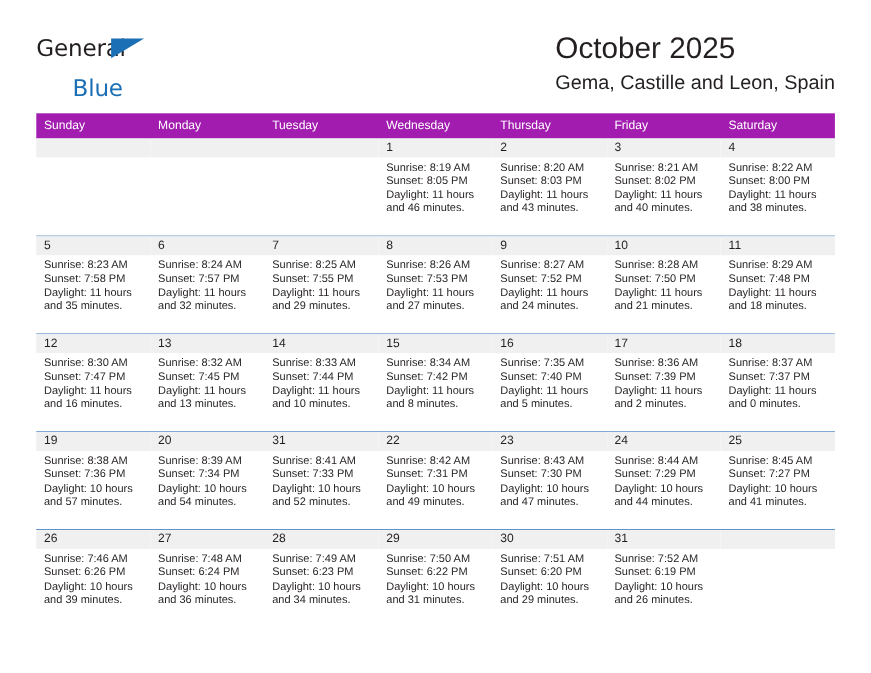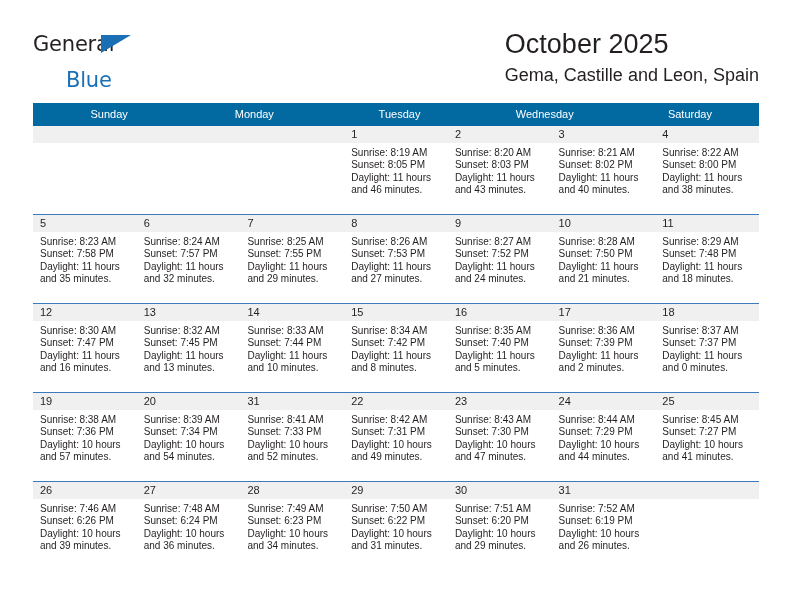--- a/index.html
+++ b/index.html
@@ -95,22 +95,21 @@
   .calendar {
     position: absolute;
     left: 33px;
     top: 103px;
     width: 726px;
   }
 
   .weekday-row {
     display: flex;
     width: 100%;
-    background: #0369a1;
-    text-align: center;
+    background: #a21caf;
   }
   .weekday-cell {
     flex: 1 1 0;
     box-sizing: border-box;
     padding: 4px 0 5px 7px;
     font-size: 11px;
     line-height: 14px;
     color: #ffffff;
     white-space: nowrap;
   }
@@ -176,20 +175,22 @@
 
   </div>
 
   <div class="calendar">
 
     <div class="weekday-row">
       <div class="weekday-cell">Sunday</div>
       <div class="weekday-cell">Monday</div>
       <div class="weekday-cell">Tuesday</div>
       <div class="weekday-cell">Wednesday</div>
+      <div class="weekday-cell">Thursday</div>
+      <div class="weekday-cell">Friday</div>
       <div class="weekday-cell">Saturday</div>
     </div>
 
     <div id="weeks-container">
         <div class="week-row">
           <div class="day-cell empty">
             <div class="day-num-band"></div>
           </div>
           <div class="day-cell empty">
             <div class="day-num-band"></div>
@@ -332,21 +333,21 @@
             <div class="day-info">
               <div>Sunrise: 8:34 AM</div>
               <div>Sunset: 7:42 PM</div>
               <div>Daylight: 11 hours</div>
               <div>and 8 minutes.</div>
             </div>
           </div>
           <div class="day-cell">
             <div class="day-num-band">16</div>
             <div class="day-info">
-              <div>Sunrise: 8:35 AM</div>
+              <div>Sunrise: 7:35 AM</div>
               <div>Sunset: 7:40 PM</div>
               <div>Daylight: 11 hours</div>
               <div>and 5 minutes.</div>
             </div>
           </div>
           <div class="day-cell">
             <div class="day-num-band">17</div>
             <div class="day-info">
               <div>Sunrise: 8:36 AM</div>
               <div>Sunset: 7:39 PM</div>

